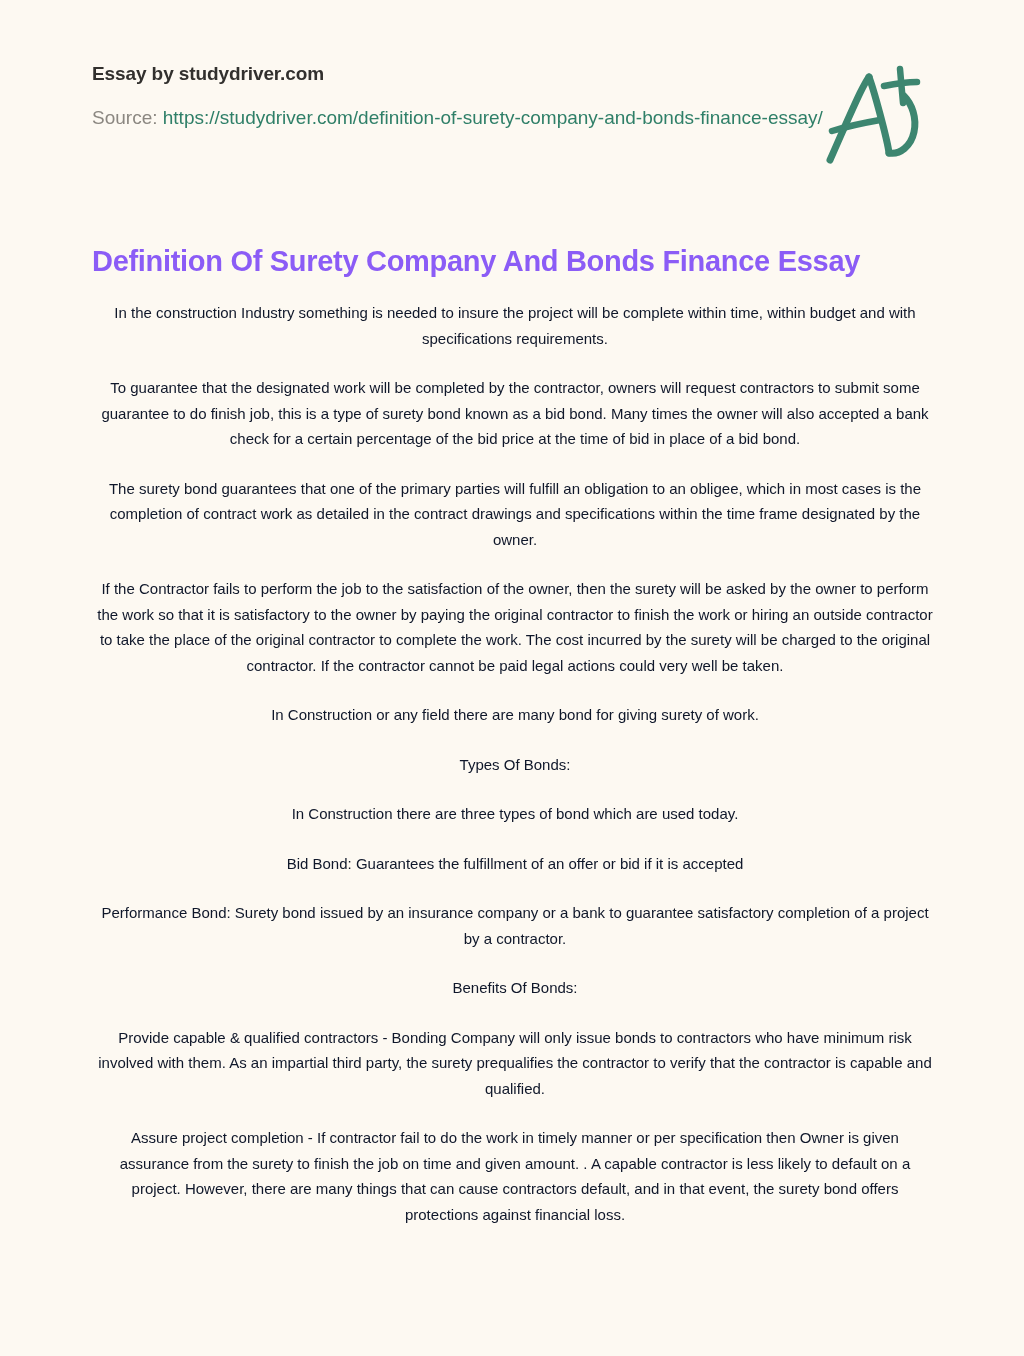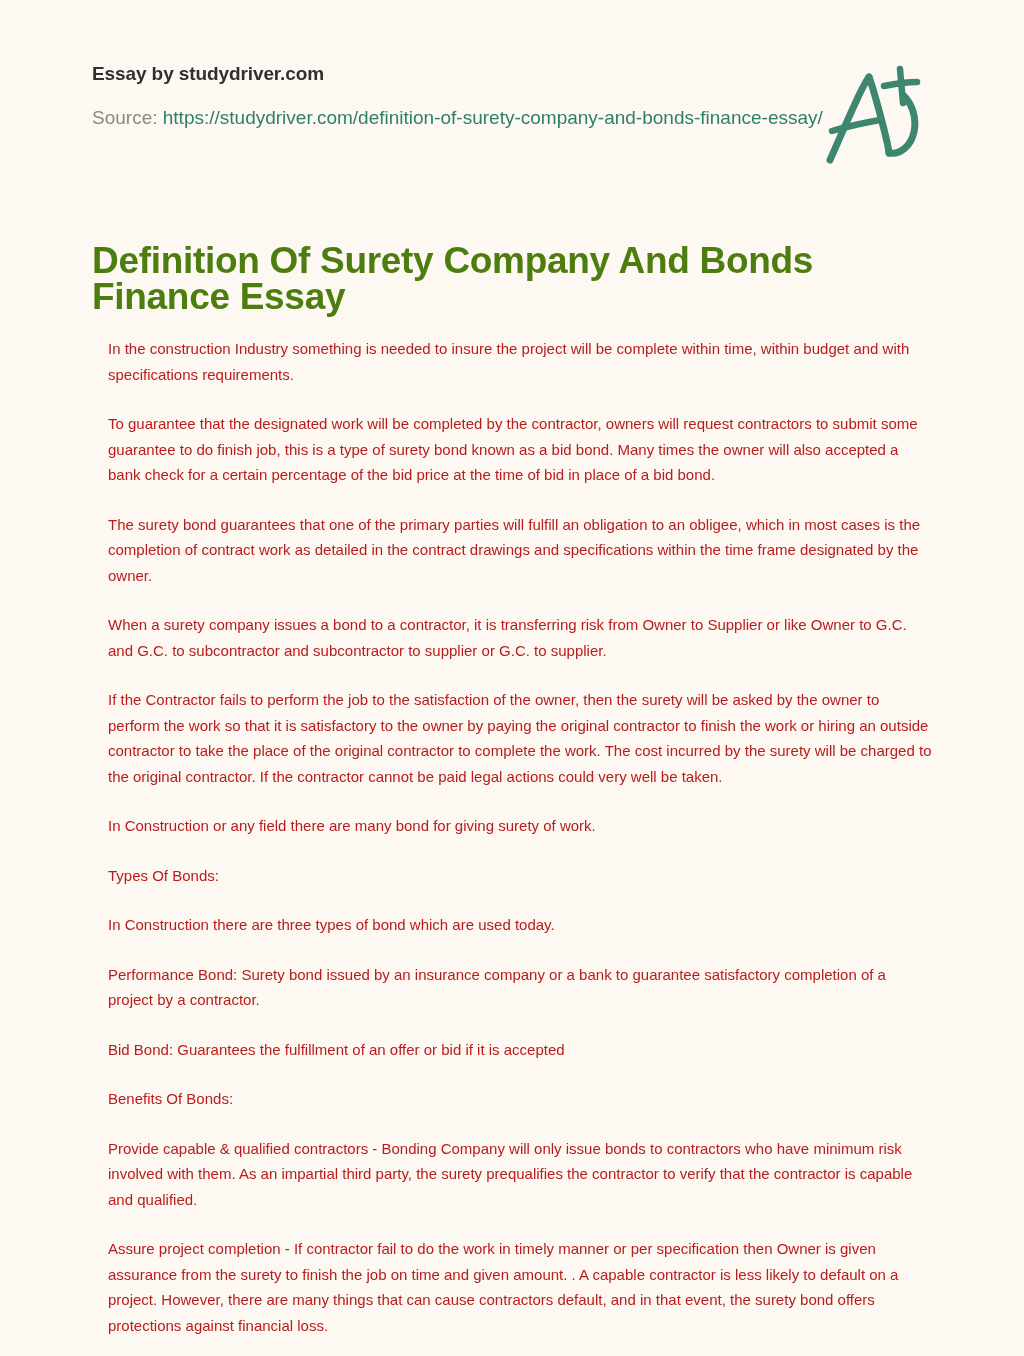--- a/index.html
+++ b/index.html
@@ -77,35 +77,35 @@
 
   
   .article {
     position: absolute;
     left: 92px;
     top: 243px;
     width: 842px;
   }
   .doc-title {
     margin: 0;
-    font-size: 37px;
+    font-size: 29px;
     line-height: 36px;
     font-weight: bold;
-    color: #4d7c0f;
+    color: #8b5cf6;
     letter-spacing: -0.3px;
   }
   .body-copy {
     padding-top: 21px;
   }
   .para {
-    margin: 0 0 24px 16px;
+    margin: 0 0 24px 4px;
     font-size: 15px;
     line-height: 25.5px;
-    color: #b91c1c;
-    text-align: left;
+    color: #0f172a;
+    text-align: center;
   }
   .para:last-child { margin-bottom: 0; }
 </style>
 </head>
 <body>
 
 <div class="page">
 
   <div class="header">
 
@@ -138,27 +138,26 @@
 
   </div>
 
   <div class="article">
     <h1 class="doc-title">Definition Of Surety Company And Bonds Finance Essay</h1>
 
     <div class="body-copy">
       <p class="para">In the construction Industry something is needed to insure the project will be complete within time, within budget and with specifications requirements.</p>
       <p class="para">To guarantee that the designated work will be completed by the contractor, owners will request contractors to submit some guarantee to do finish job, this is a type of surety bond known as a bid bond. Many times the owner will also accepted a bank check for a certain percentage of the bid price at the time of bid in place of a bid bond.</p>
       <p class="para">The surety bond guarantees that one of the primary parties will fulfill an obligation to an obligee, which in most cases is the completion of contract work as detailed in the contract drawings and specifications within the time frame designated by the owner.</p>
-      <p class="para">When a surety company issues a bond to a contractor, it is transferring risk from Owner to Supplier or like Owner to G.C. and G.C. to subcontractor and subcontractor to supplier or G.C. to supplier.</p>
       <p class="para">If the Contractor fails to perform the job to the satisfaction of the owner, then the surety will be asked by the owner to perform the work so that it is satisfactory to the owner by paying the original contractor to finish the work or hiring an outside contractor to take the place of the original contractor to complete the work. The cost incurred by the surety will be charged to the original contractor. If the contractor cannot be paid legal actions could very well be taken.</p>
       <p class="para">In Construction or any field there are many bond for giving surety of work.</p>
       <p class="para">Types Of Bonds:</p>
       <p class="para">In Construction there are three types of bond which are used today.</p>
+      <p class="para">Bid Bond: Guarantees the fulfillment of an offer or bid if it is accepted</p>
       <p class="para">Performance Bond: Surety bond issued by an insurance company or a bank to guarantee satisfactory completion of a project by a contractor.</p>
-      <p class="para">Bid Bond: Guarantees the fulfillment of an offer or bid if it is accepted</p>
       <p class="para">Benefits Of Bonds:</p>
       <p class="para">Provide capable &amp; qualified contractors - Bonding Company will only issue bonds to contractors who have minimum risk involved with them. As an impartial third party, the surety prequalifies the contractor to verify that the contractor is capable and qualified.</p>
       <p class="para">Assure project completion - If contractor fail to do the work in timely manner or per specification then Owner is given assurance from the surety to finish the job on time and given amount. . A capable contractor is less likely to default on a project. However, there are many things that can cause contractors default, and in that event, the surety bond offers protections against financial loss.</p>
 
     </div>
   </div>
 
 </div>
 
 </body></html>

